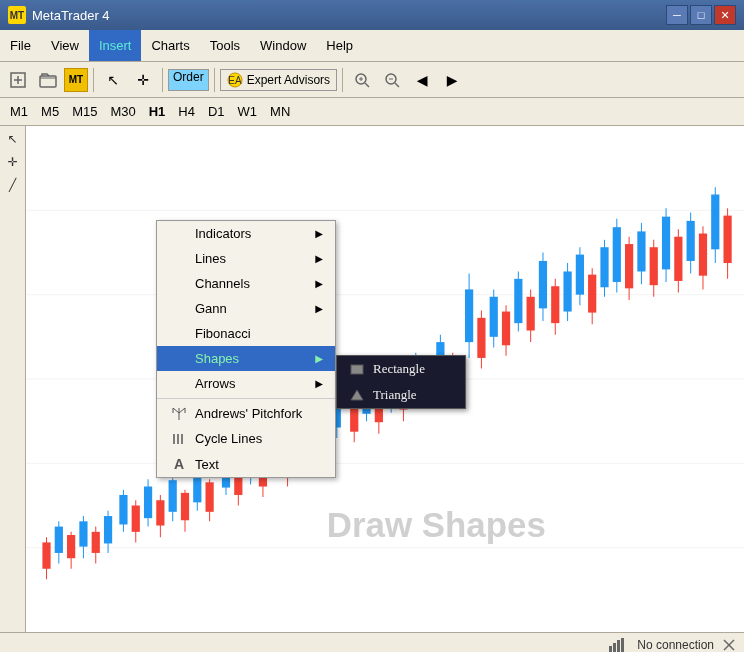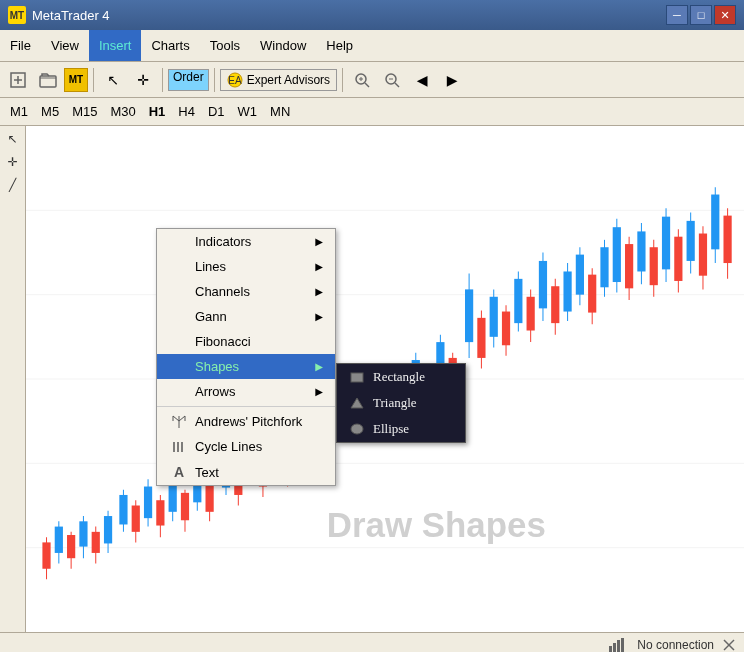--- a/index.html
+++ b/index.html
@@ -107,21 +107,20 @@
       margin-left: auto;
       display: flex; align-items: center; gap: 8px;
     }
 
     
     .dropdown-container {
       position: absolute;
       top: 94px; 
       left: 130px;
       z-index: 1000;
-      margin-top: 8px;
     }
 
     .dropdown-menu {
       background: #f5f2ea;
       border: 1px solid #999;
       box-shadow: 2px 2px 5px rgba(0,0,0,0.3);
       min-width: 180px;
     }
 
     .dropdown-item {
@@ -518,28 +517,20 @@
           </span>
           <span>Rectangle</span>
         </div>
         <div class="submenu-item">
           <span class="sub-icon">
             <svg width="14" height="12" viewBox="0 0 14 12">
                 <polygon points="7,1 13,11 1,11" fill="#888" stroke="#555" stroke-width="1"></polygon>
               </svg>
           </span>
           <span>Triangle</span>
-        </div>
-        <div class="submenu-item">
-          <span class="sub-icon">
-            <svg width="14" height="12" viewBox="0 0 14 12">
-                <ellipse cx="7" cy="6" rx="6" ry="5" fill="#888" stroke="#555" stroke-width="1"></ellipse>
-              </svg>
-          </span>
-          <span>Ellipse</span>
         </div>
       </div>
     </div>
   </div>
 </div>
 
 <div class="statusbar">
   <span></span>
   <div class="statusbar-right">
     <svg width="20" height="14" viewBox="0 0 20 14">

